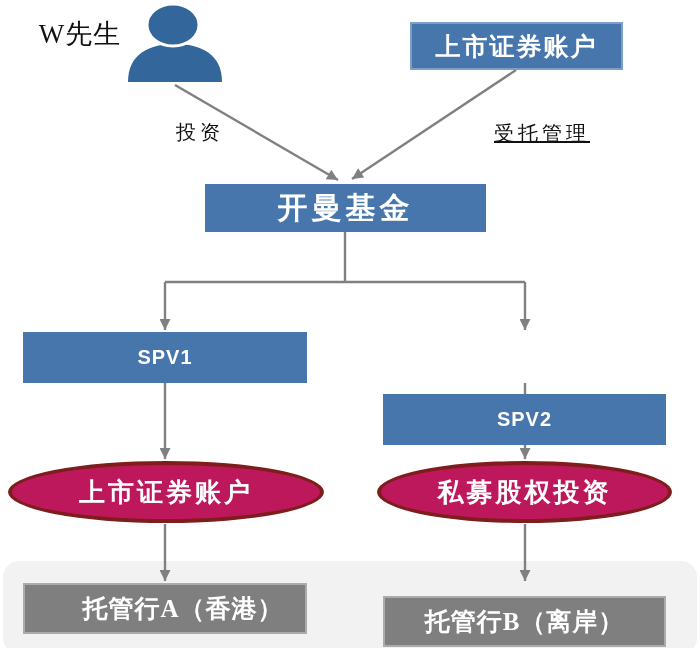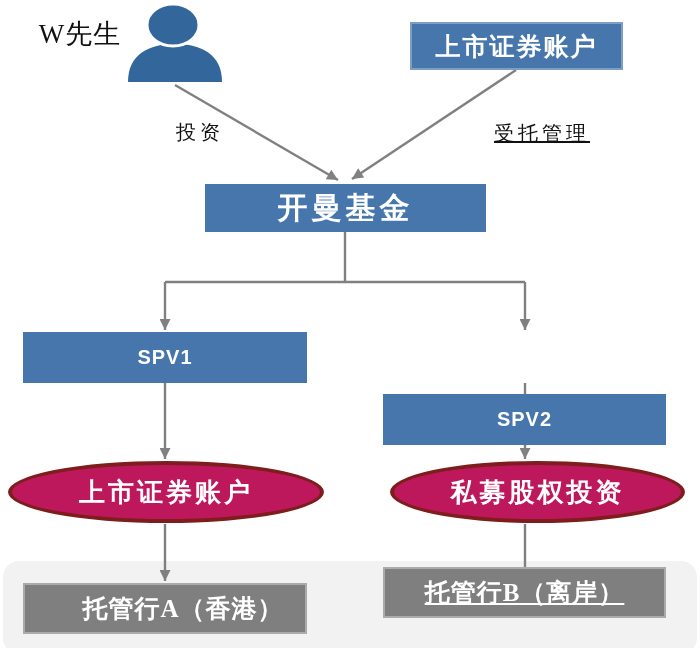--- a/index.html
+++ b/index.html
@@ -20,24 +20,24 @@
   .manager{left:410px;top:22px;width:213px;height:48px;font-size:25px;letter-spacing:2px;border:2px solid #7E9FC5;}
   .fund{left:205px;top:184px;width:281px;height:48px;font-size:30px;letter-spacing:4px;}
   .spv{font-family:"Liberation Sans","DejaVu Sans",sans-serif;font-size:20px;letter-spacing:1px;}
   .spv1{left:23px;top:332px;width:284px;height:51px;}
   .spv2{left:383px;top:348px;width:283px;height:51px;margin-top:46px;}
   .ellipse{
     background:#be185d;border:4px solid #7f1d1d;border-radius:50%;
     font-size:26px;letter-spacing:3px;font-family:Liberation Serif, serif;
   }
   .ellipse1{left:8px;top:461px;width:316px;height:62px;}
-  .ellipse2{left:390px;top:461px;width:295px;height:62px;}
+  .ellipse2{left:377px;top:461px;width:295px;height:62px;}
   .gray-box{background:#7F7F7F;border:2px solid #ABABAB;font-size:25px;letter-spacing:1px;}
   .custodian-a{left:23px;top:583px;width:284px;height:51px;padding-left:36px;}
-  .custodian-b{left:383px;top:567px;width:283px;height:51px;text-decoration:underline;}
+  .custodian-b{left:383px;top:596px;width:283px;height:51px;}
   .free-label{
     position:absolute;color:#111111;z-index:2;text-align:center;
     font-size:20px;letter-spacing:4px;
   }
   .investor-label{left:28px;top:16px;width:104px;font-size:27px;letter-spacing:1px;}
   .invest-label{left:150px;top:119px;width:100px;}
   .manage-label{left:452px;top:120px;width:180px;text-decoration:underline;}
   .person{position:absolute;left:125px;top:2px;z-index:2;}
 </style>
 </head>

